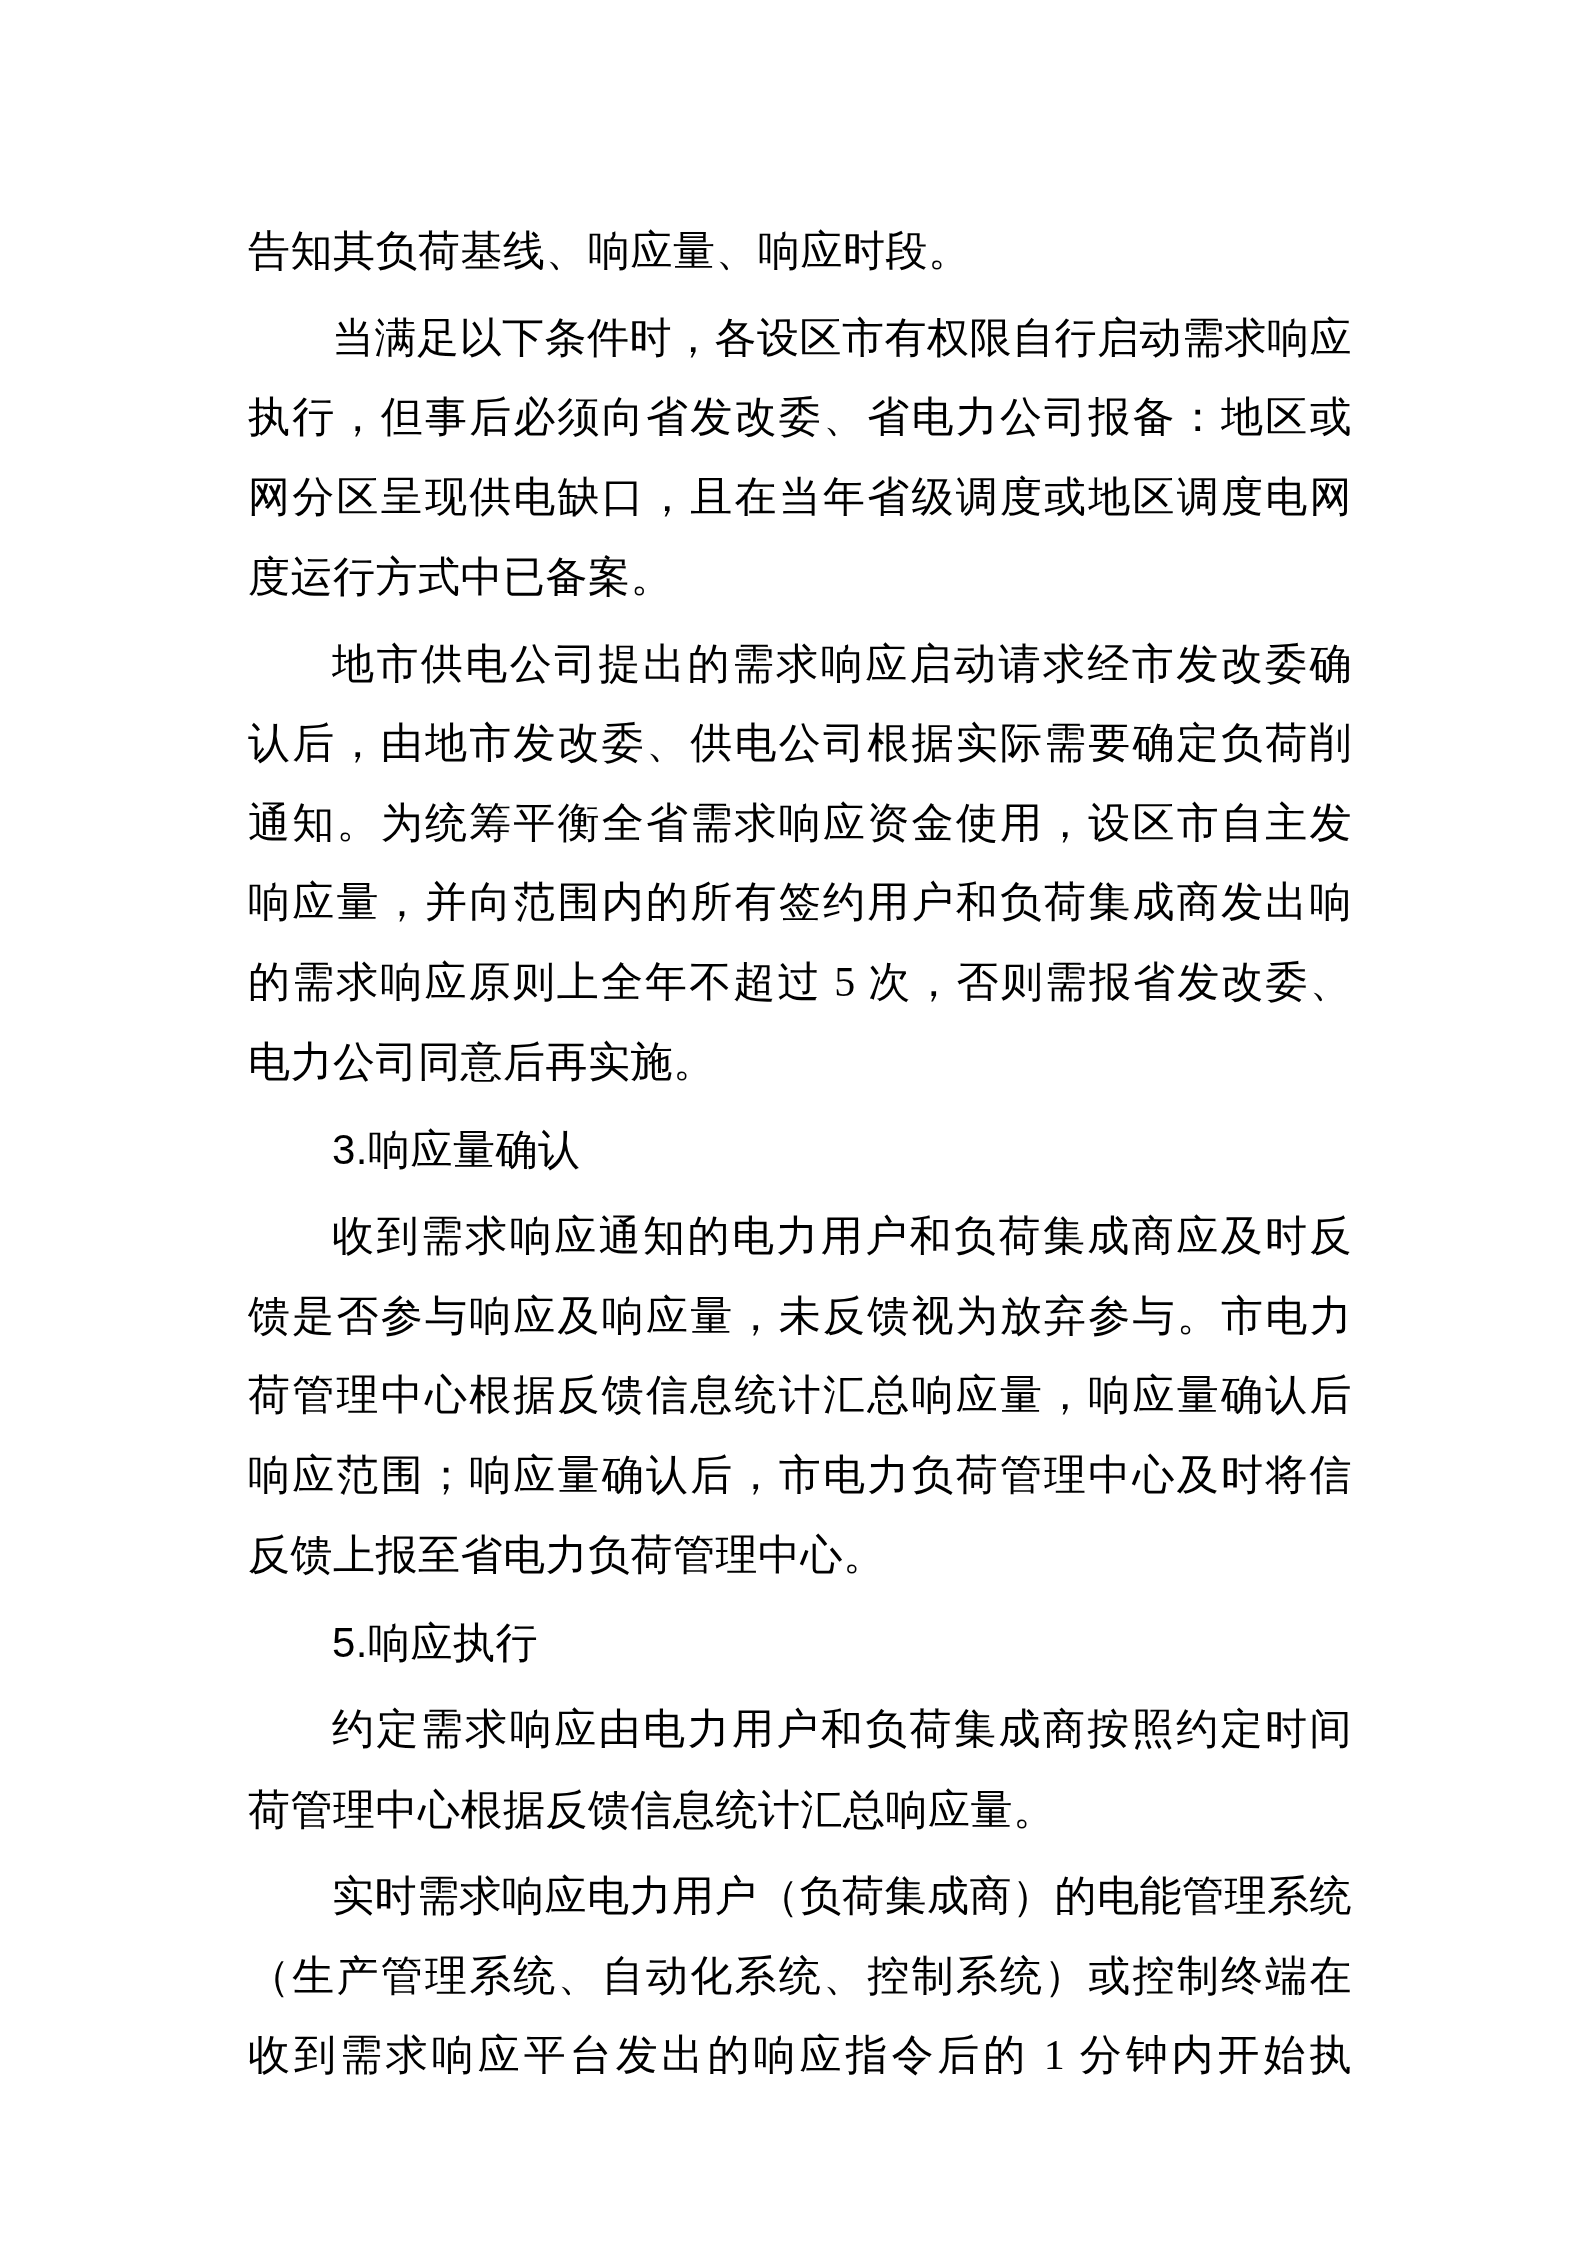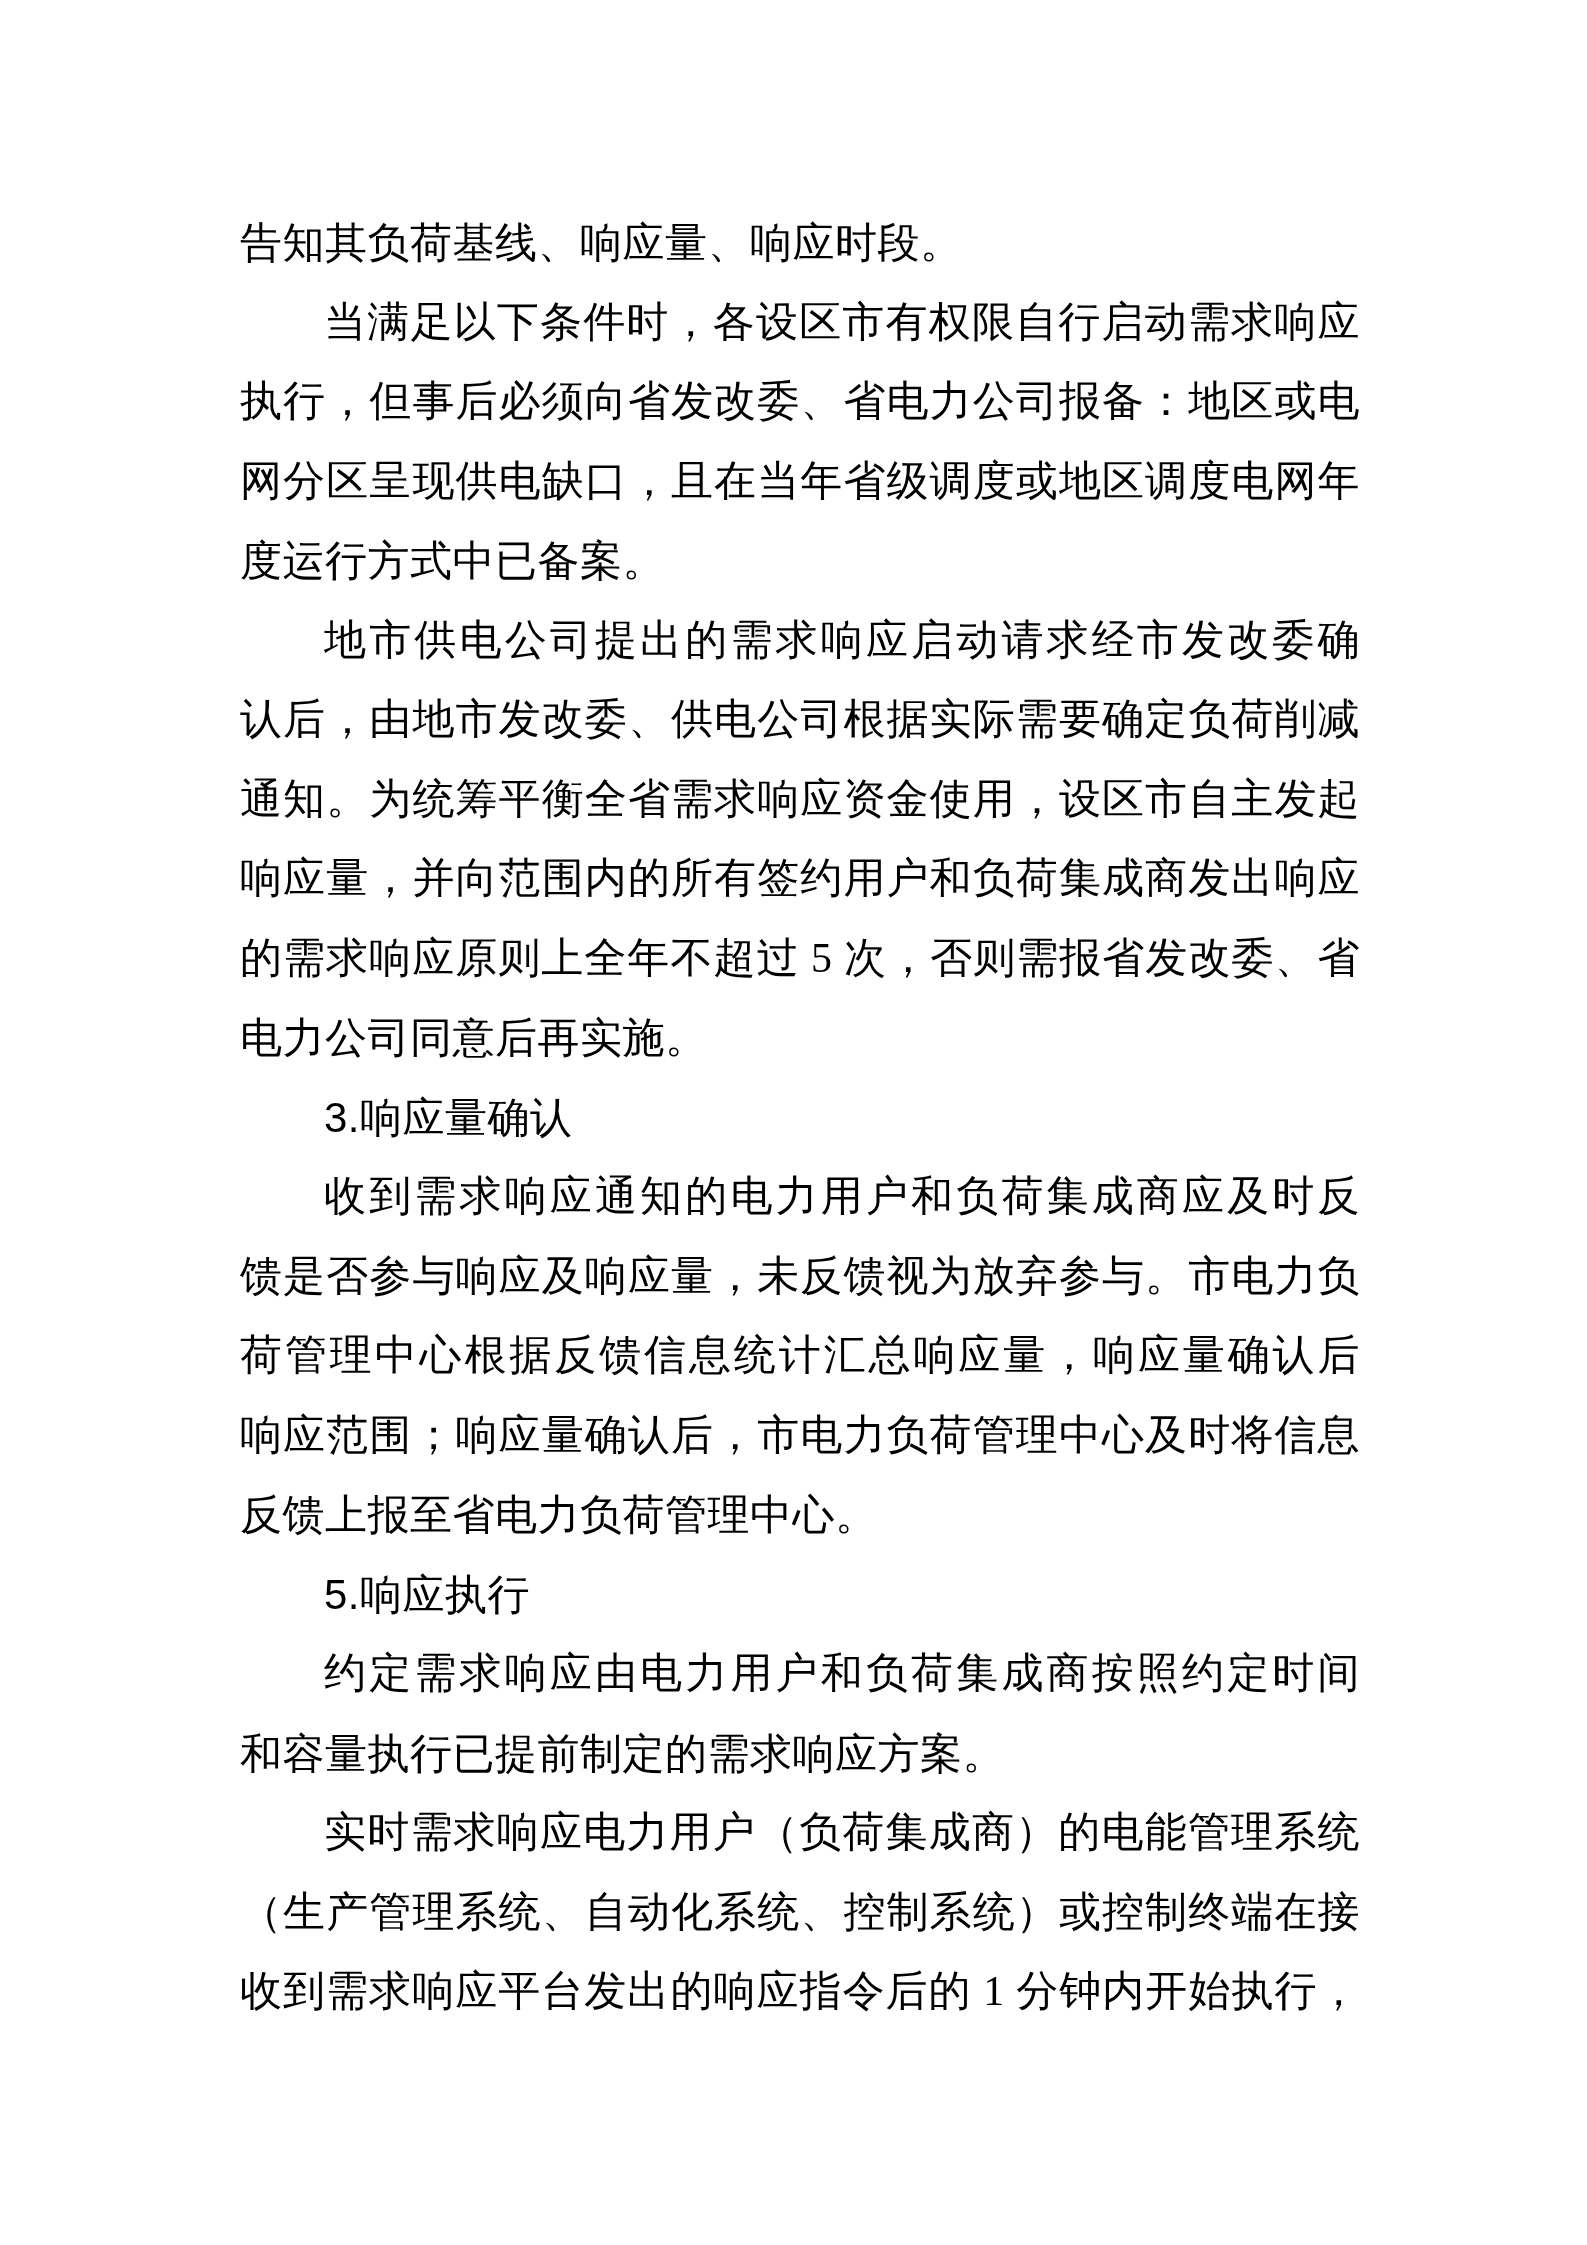--- a/index.html
+++ b/index.html
@@ -20,21 +20,21 @@
   .text-block {
     position: absolute;
     left: 240px;
     top: 203px;
     width: 1120px;
     font-size: 42px;
     line-height: 79.5px;
     letter-spacing: 0.5px;
     text-align: left;
   }
-  .para { margin: 0; padding: 0; }
+  .para { margin: 8px; padding: 0; }
   .line {
     overflow: hidden;
     height: 79.5px;
   }
   .line.justify {
     text-align: justify;
     text-align-last: justify;
     font-family: Liberation Serif, serif;
     -moz-text-align-last: justify;
   }
@@ -79,21 +79,21 @@
       <div class="line justify">响应范围；响应量确认后，市电力负荷管理中心及时将信息</div>
       <div class="line">反馈上报至省电力负荷管理中心。</div>
     </div>
 
     <div class="para">
       <div class="line indent">5.响应执行</div>
     </div>
 
     <div class="para">
       <div class="line justify indent">约定需求响应由电力用户和负荷集成商按照约定时间</div>
-      <div class="line">和容量执行已提前制定的需求响应方案。</div>
+      <div class="line">荷管理中心根据反馈信息统计汇总响应量。</div>
     </div>
 
     <div class="para">
       <div class="line justify indent">实时需求响应电力用户（负荷集成商）的电能管理系统</div>
       <div class="line justify">（生产管理系统、自动化系统、控制系统）或控制终端在接</div>
       <div class="line justify">收到需求响应平台发出的响应指令后的 1 分钟内开始执行，</div>
     </div>
 
   </div>
 </div>

